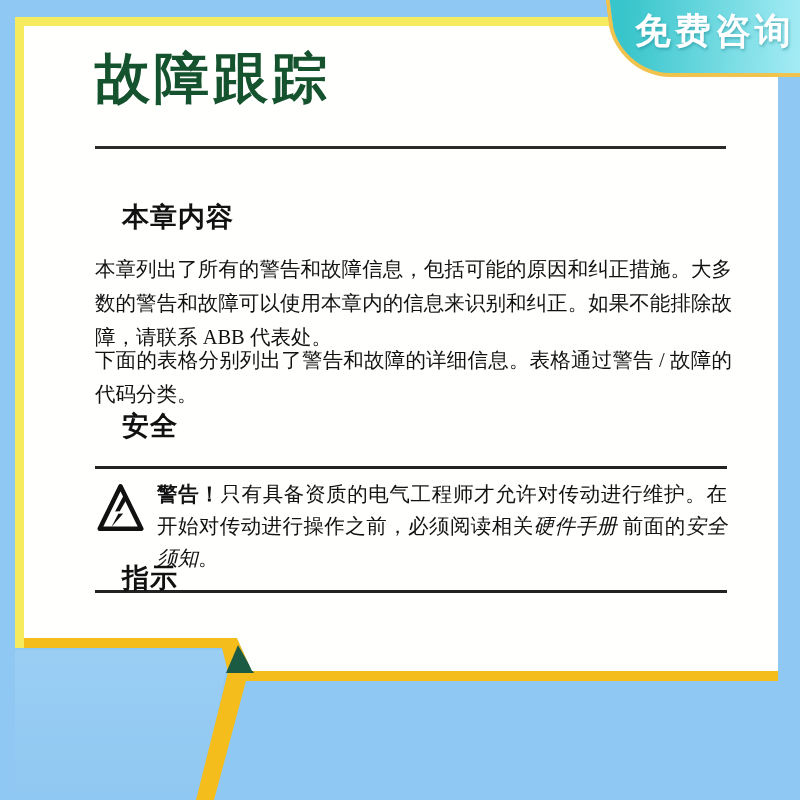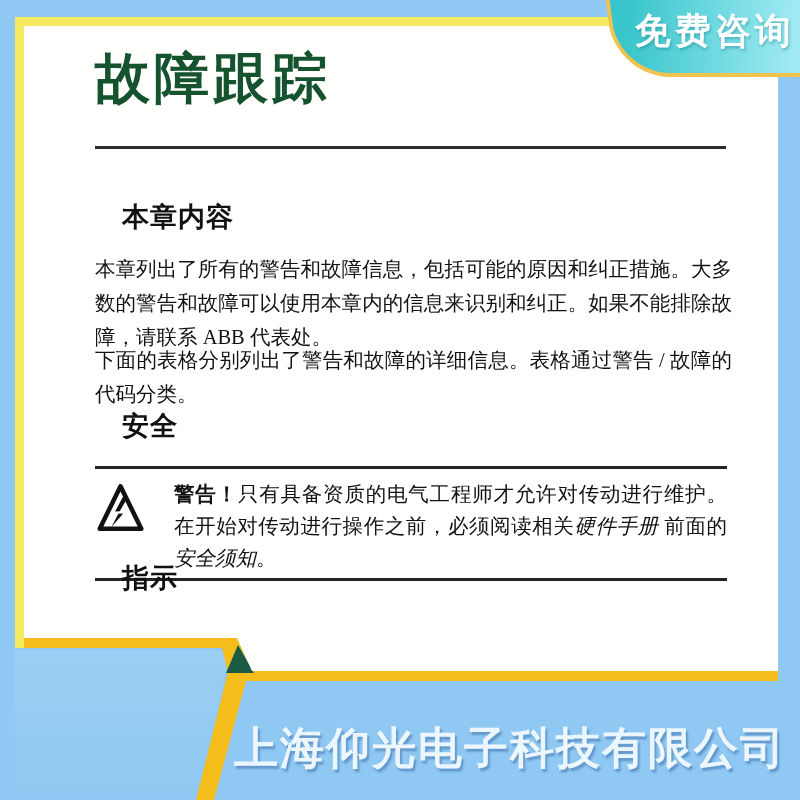--- a/index.html
+++ b/index.html
@@ -53,21 +53,21 @@
   .para{
     position:absolute;left:95px;width:637px;font-size:20.5px;line-height:34px;
     color:#121212;text-align:justify;
   }
   .p1{top:252px;}
   .p2{top:343px;}
 
   .warnbox{
     position:absolute;left:95px;top:466px;width:632px;
     border-top:3px solid #232323;border-bottom:3px solid #232323;
-    padding:9px 0 4px 2px;display:flex;gap:30px;align-items:flex-start;
+    padding:9px 0 16px 2px;display:flex;gap:13px;align-items:flex-start;
   }
   .warn-icon{flex:0 0 auto;margin-top:3px;}
   .warn-text{font-size:20.5px;line-height:32px;color:#121212;text-align:justify;}
   .warn-text b{font-weight:700;}
   .warn-text i{font-style:italic;}
 
   
   .badge{
     position:absolute;top:-5px;right:-10px;width:205px;height:82px;
     background:linear-gradient(100deg,#38c5cb 8%,#a6ecf5 92%);
@@ -124,15 +124,14 @@
       <span class="warn-text"><b>警告！</b><span>只有具备资质的电气工程师才允许对传动进行维护。在开始对传动进行操作之前，必须阅读相关</span><i>硬件手册</i><span> 前面的</span><i>安全须知</i><span>。</span></span>
     </div>
 
     <div class="h2 h-indication">指示</div>
   </div>
 
   <div class="badge">
     <span class="badge-label">免费咨询</span>
   </div>
 
-  <div class="footer">上海仰光电子科技有限公司</div>
 
 </div>
 
 </body></html>

